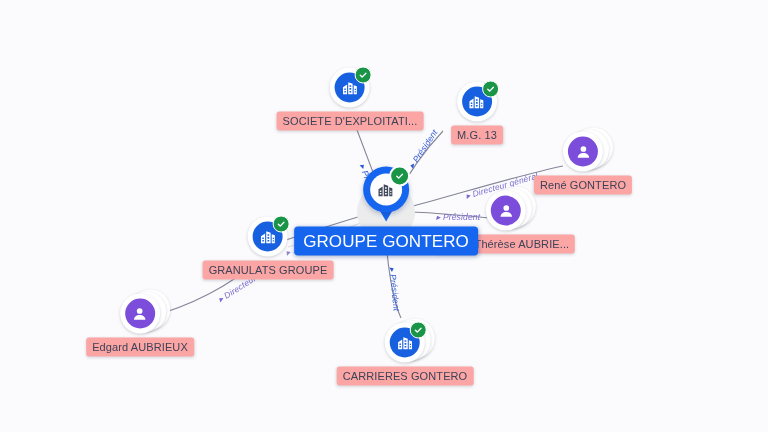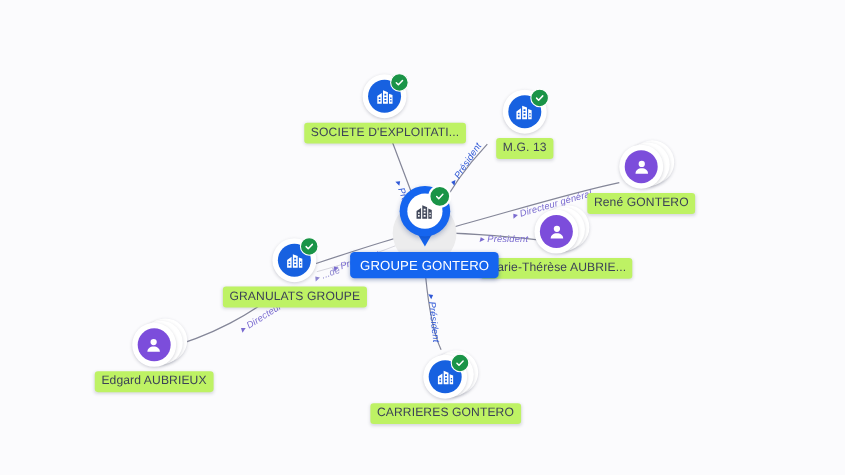--- a/index.html
+++ b/index.html
@@ -134,34 +134,34 @@
     border: 2px solid #ffffff;
     display: flex;
     align-items: center;
     justify-content: center;
     z-index: 4;
   }
 
   
   .caption {
     margin-top: 4px;
-    background: #bef264;
+    background: #fca5a5;
     color: #3c4257;
     font-size: 11px;
     letter-spacing: .1px;
     line-height: 1;
     padding: 4px 6px;
     border-radius: 3px;
     white-space: nowrap;
     box-shadow: 0 1px 3px rgba(40,45,70,0.16);
   }
   .caption.selected {
     background: #1565ef;
     color: #ffffff;
-    font-size: 12px;
+    font-size: 17px;
     padding: 6px 9px;
     border-radius: 4px;
     box-shadow: 0 1px 4px rgba(20,50,120,0.35);
   }
 
   
   .edge-label {
     position: absolute;
     font-size: 8.5px;
     font-style: italic;

